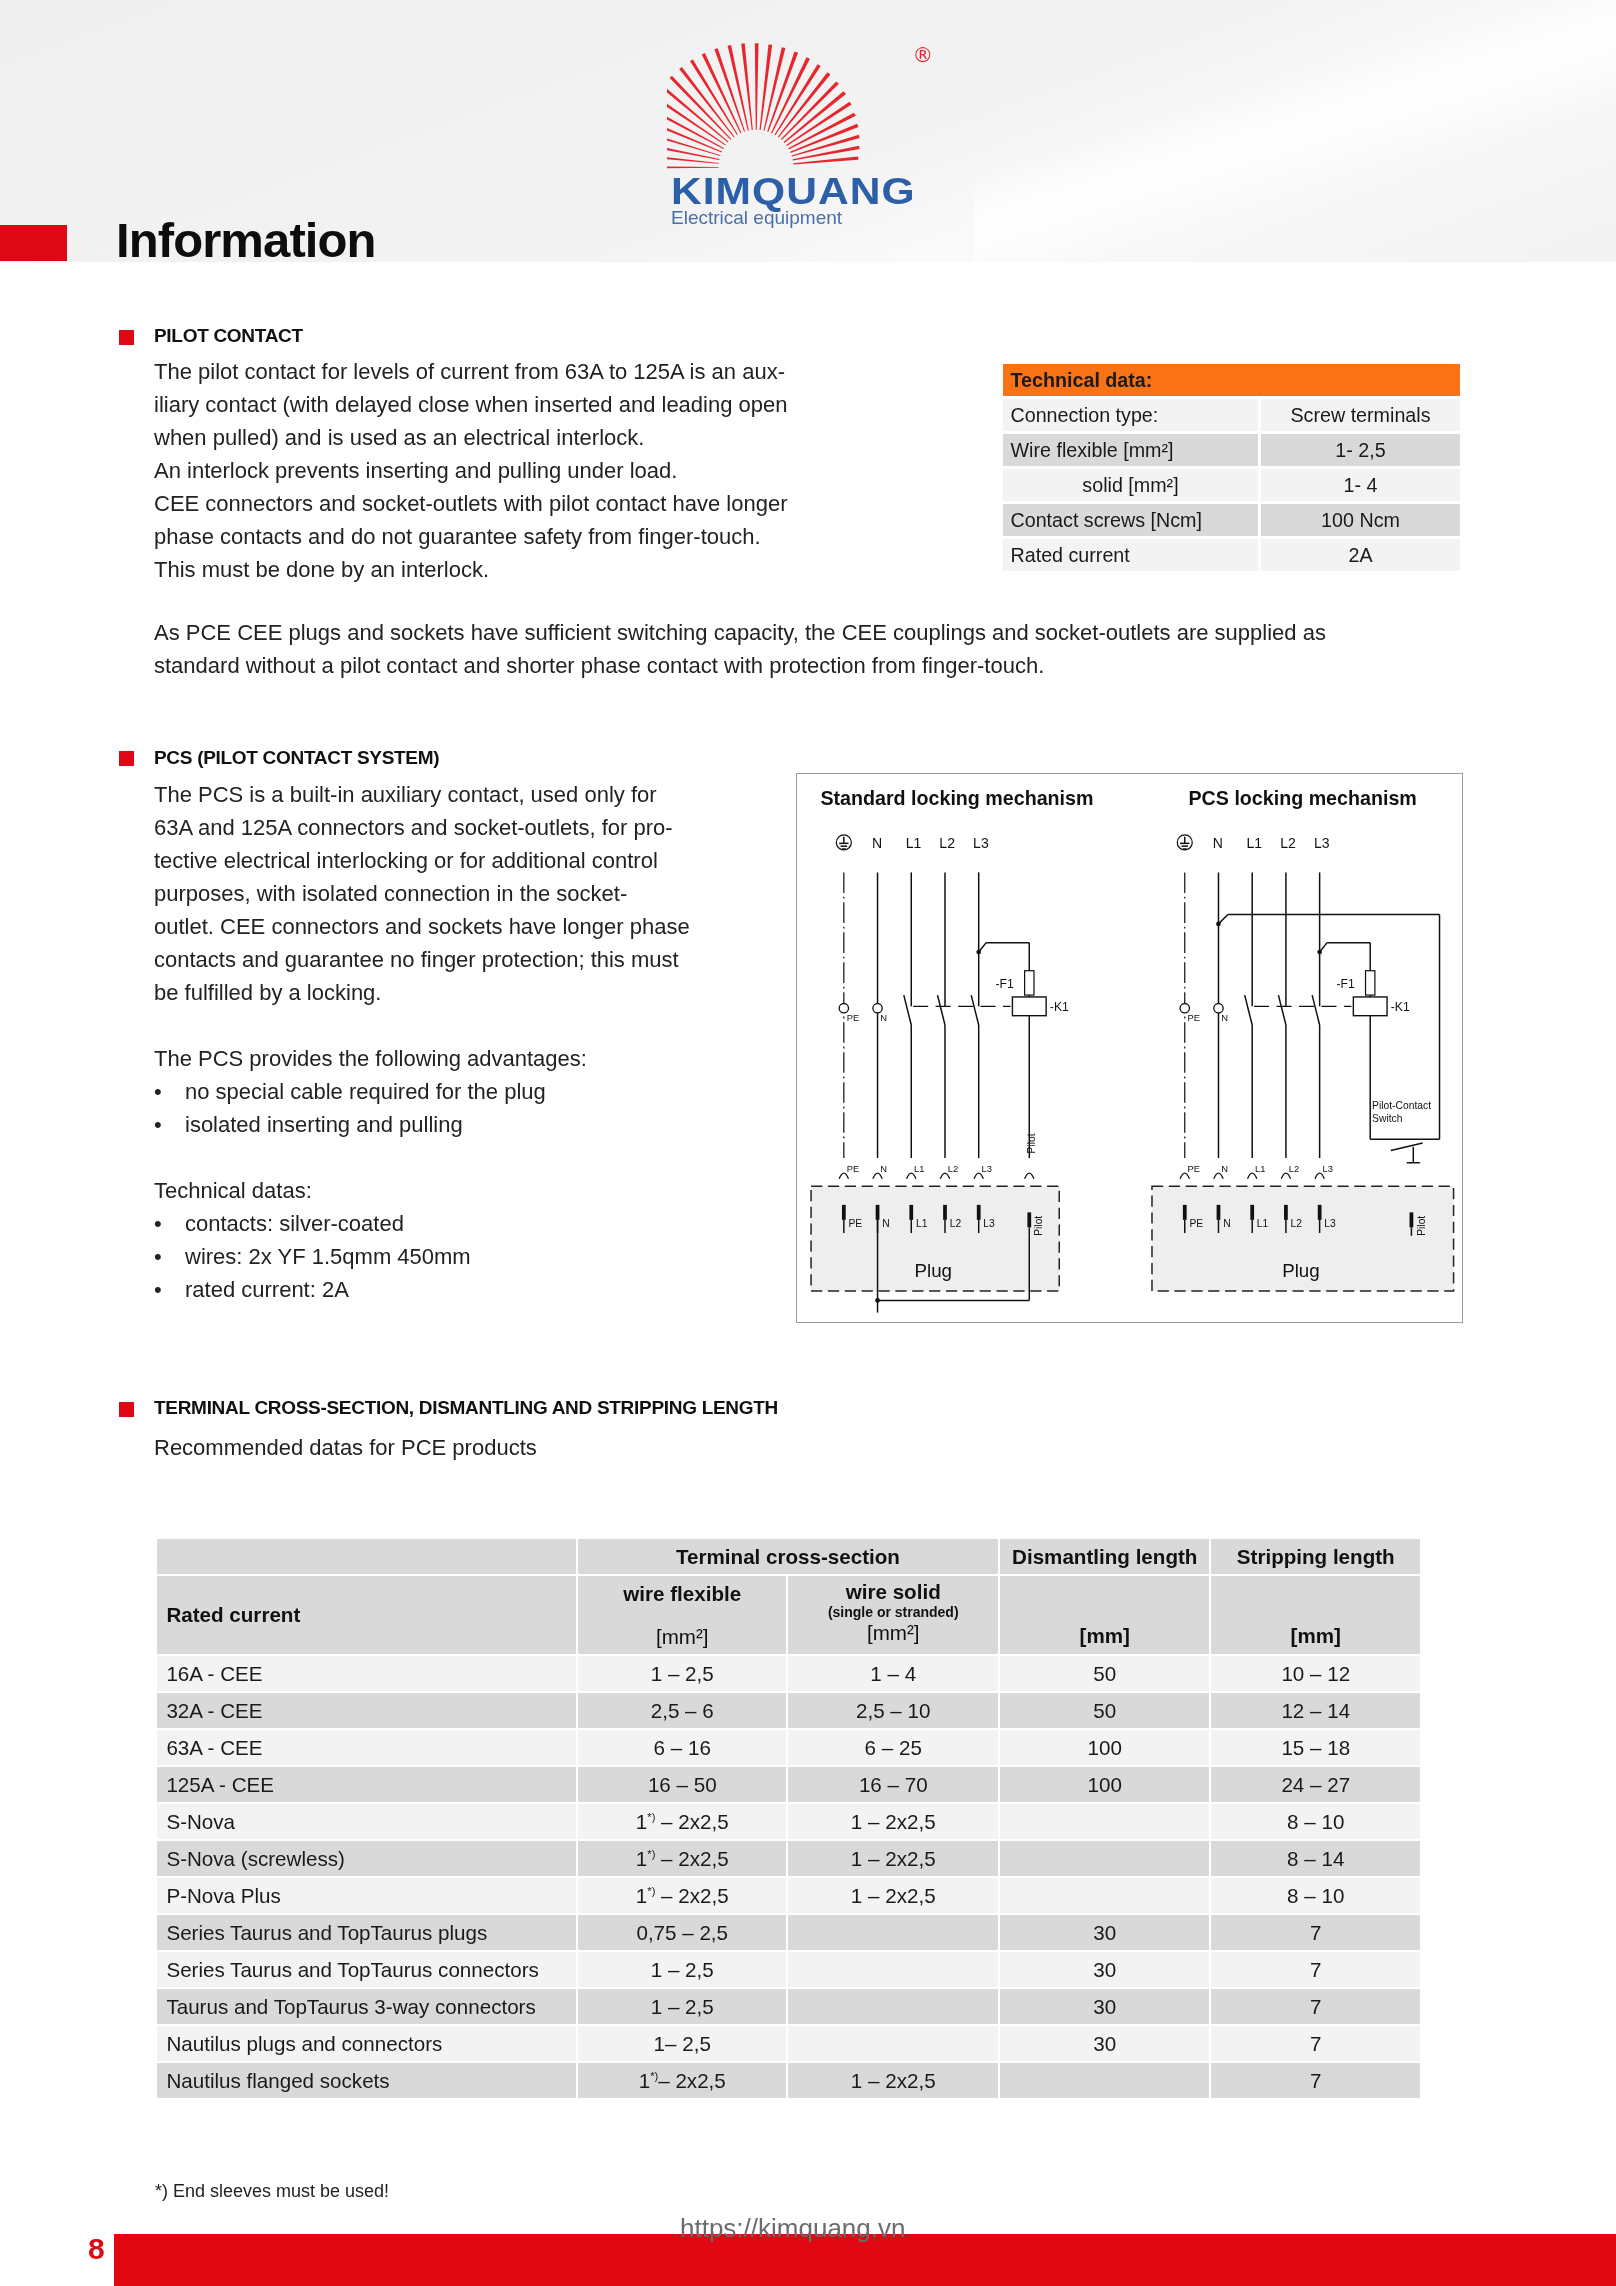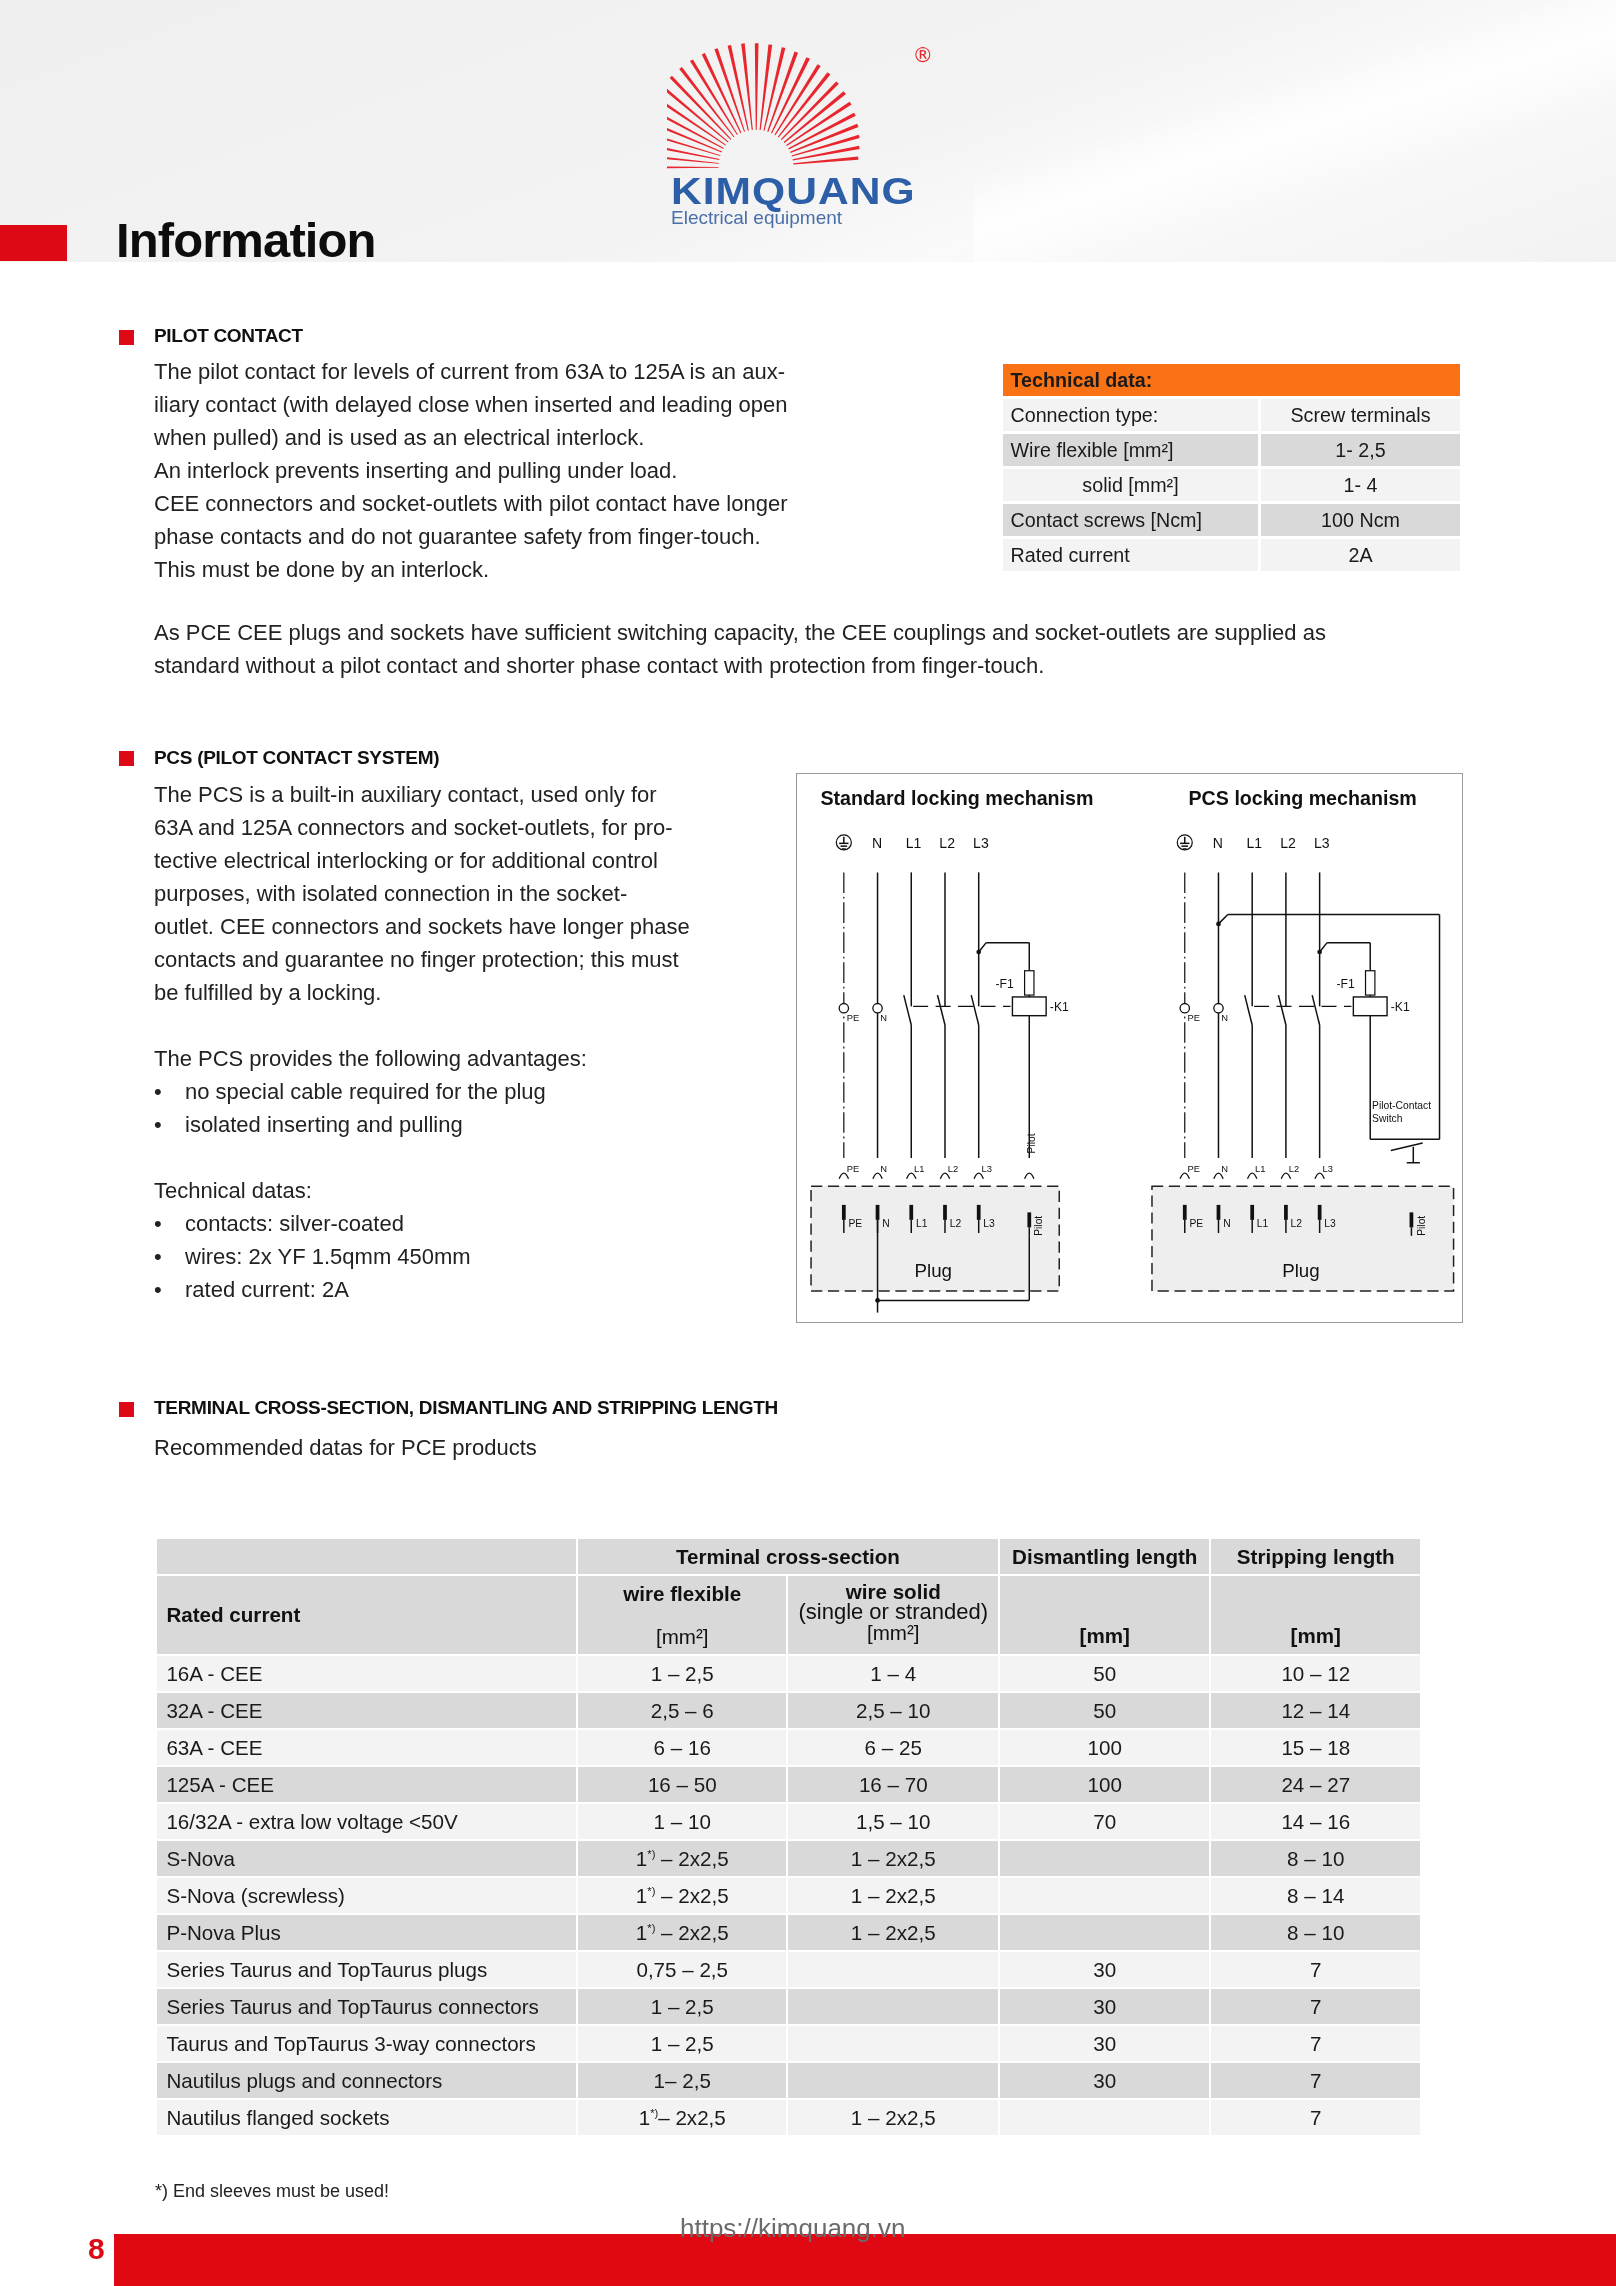--- a/index.html
+++ b/index.html
@@ -37,21 +37,21 @@
   #diagram-frame{left:796px;top:773px;width:665px;height:548px;border:1.4px solid #9a9a9a;background:#fff;}
   #diagram-frame svg{position:absolute;left:0;top:0;}
   
   #big-table{left:155px;top:1537px;width:1267px;border-collapse:separate;border-spacing:2.8px 2.8px;font-size:20.6px;}
   #big-table td,#big-table th{padding:0 9.4px;}
   #big-table thead th{background:#d9d9d9;font-weight:bold;color:#111;}
   #big-table tbody td{height:35px;}
   #big-table tbody tr:nth-child(odd) td{background:#f3f3f3;}
   #big-table tbody tr:nth-child(even) td{background:#d9d9d9;}
   #big-table td.c{text-align:center;}
-  .sub-note{font-weight:normal;font-size:22px;}
+  .sub-note{font-weight:bold;font-size:14px;}
   .unit{font-weight:normal;}
   
   #footnote{left:155px;top:2181px;font-size:18px;color:#222;}
   #footer-bar{left:114px;top:2234px;width:1502px;height:52px;background:#e00812;}
   #page-number{left:88px;top:2232px;font-size:30px;font-weight:bold;color:#dd0a15;}
   #footer-url{left:680px;top:2213px;font-size:26px;color:#6b6b6b;}
 </style>
 </head>
 <body>
 
@@ -377,27 +377,20 @@
         <td class="c">15 – 18</td>
       </tr>
       <tr>
         <td>125A - CEE</td>
         <td class="c">16 – 50</td>
         <td class="c">16 – 70</td>
         <td class="c">100</td>
         <td class="c">24 – 27</td>
       </tr>
       <tr>
-        <td>16/32A - extra low voltage &lt;50V</td>
-        <td class="c">1 – 10</td>
-        <td class="c">1,5 – 10</td>
-        <td class="c">70</td>
-        <td class="c">14 – 16</td>
-      </tr>
-      <tr>
         <td>S-Nova</td>
         <td class="c">1<sup style="font-size: 11.2px;">*)</sup> – 2x2,5</td>
         <td class="c">1 – 2x2,5</td>
         <td class="c"></td>
         <td class="c">8 – 10</td>
       </tr>
       <tr>
         <td>S-Nova (screwless)</td>
         <td class="c">1<sup style="font-size: 11.2px;">*)</sup> – 2x2,5</td>
         <td class="c">1 – 2x2,5</td>

